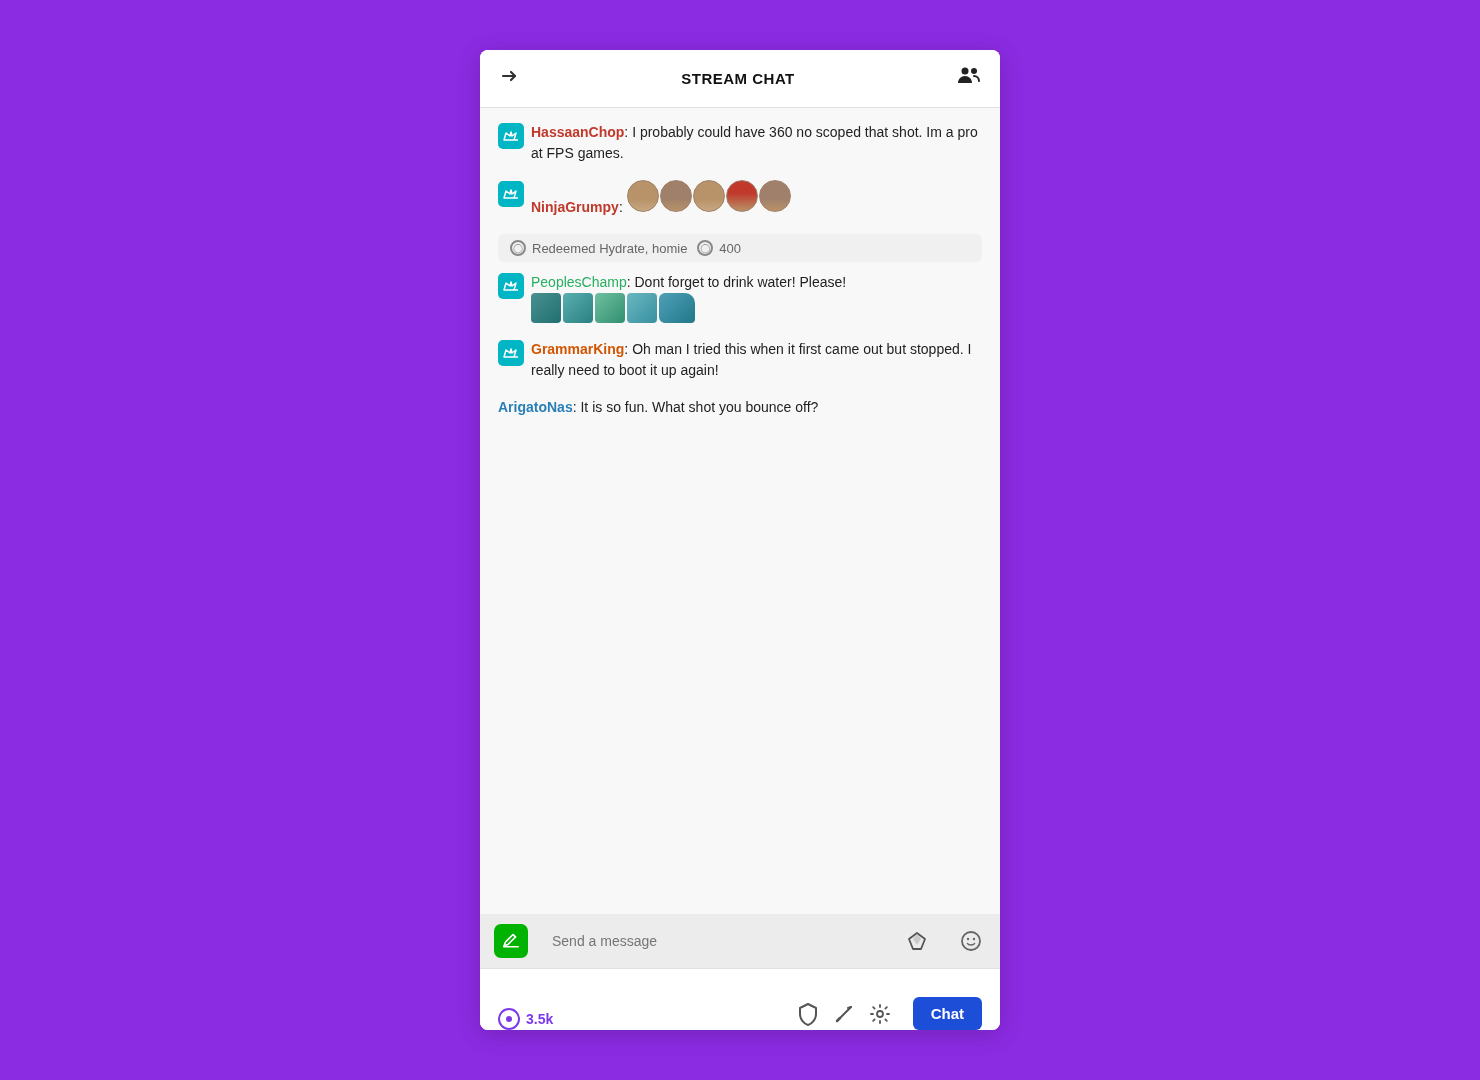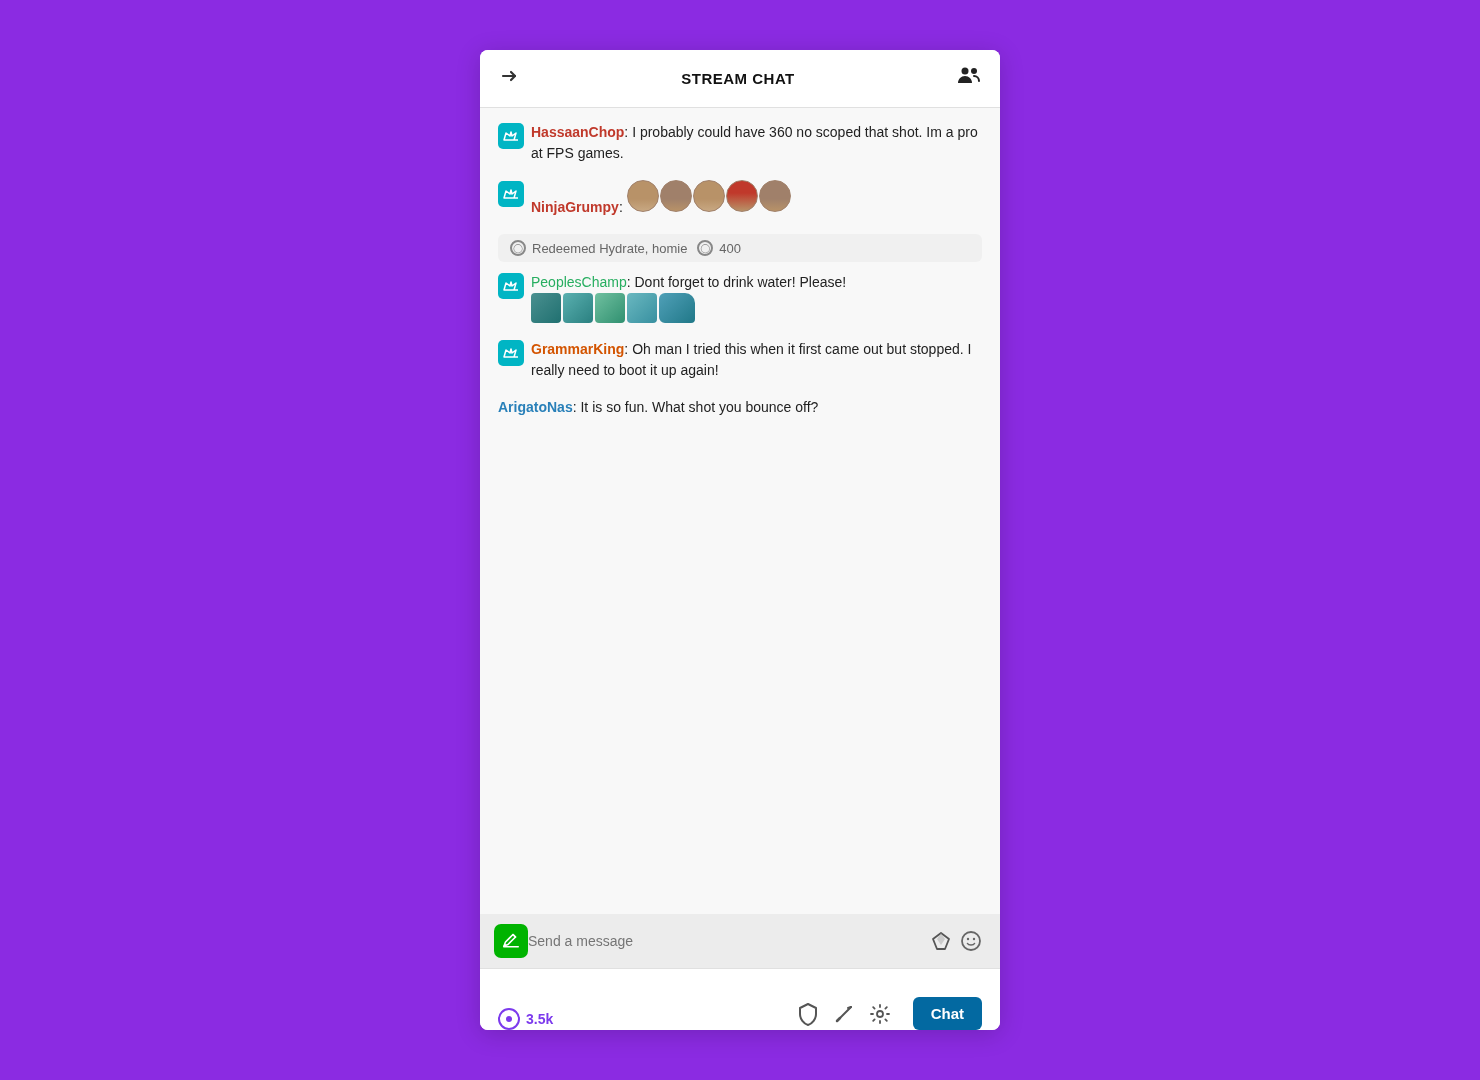--- a/index.html
+++ b/index.html
@@ -126,21 +126,21 @@
     
     .messages-area::-webkit-scrollbar { width: 4px; }
     .messages-area::-webkit-scrollbar-thumb { background: #ccc; border-radius: 2px; }
 
     
     .input-area {
       background: #ececec;
       padding: 10px 14px;
       display: flex;
       align-items: center;
-      gap: 0;
+      gap: 24px;
       flex-shrink: 0;
     }
     .pencil-btn {
       width: 34px;
       height: 34px;
       background: #00b300;
       border-radius: 7px;
       display: flex;
       align-items: center;
       justify-content: center;
@@ -205,21 +205,21 @@
       gap: 14px;
     }
     .bottom-icon {
       color: #555;
       font-size: 20px;
       cursor: pointer;
       display: flex;
       align-items: center;
     }
     .chat-btn {
-      background: #0369a1;
+      background: #1d4ed8;
       color: #fff;
       border: none;
       border-radius: 6px;
       padding: 8px 18px;
       font-size: 15px;
       font-weight: 600;
       cursor: pointer;
       margin-left: 8px;
     }
 

